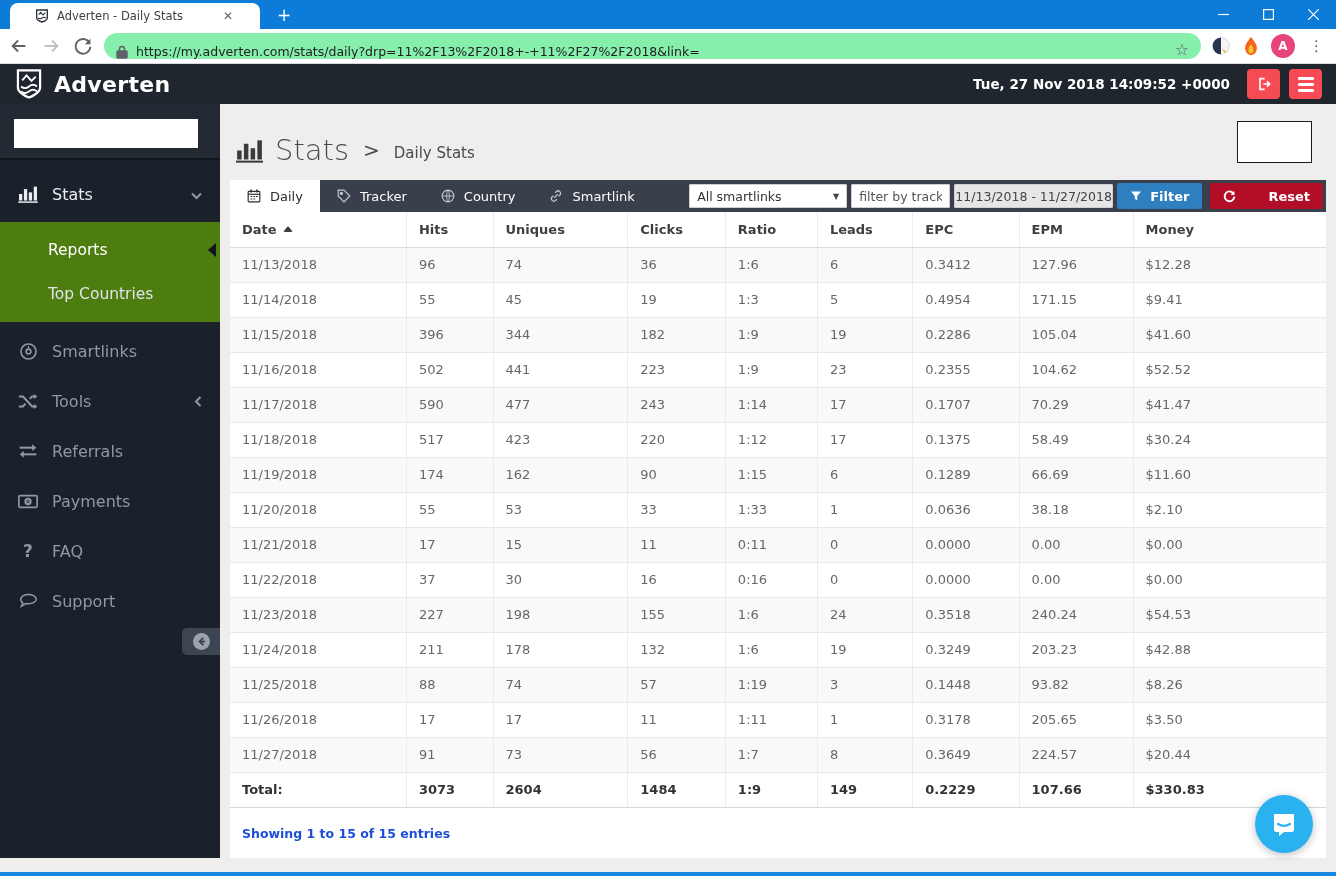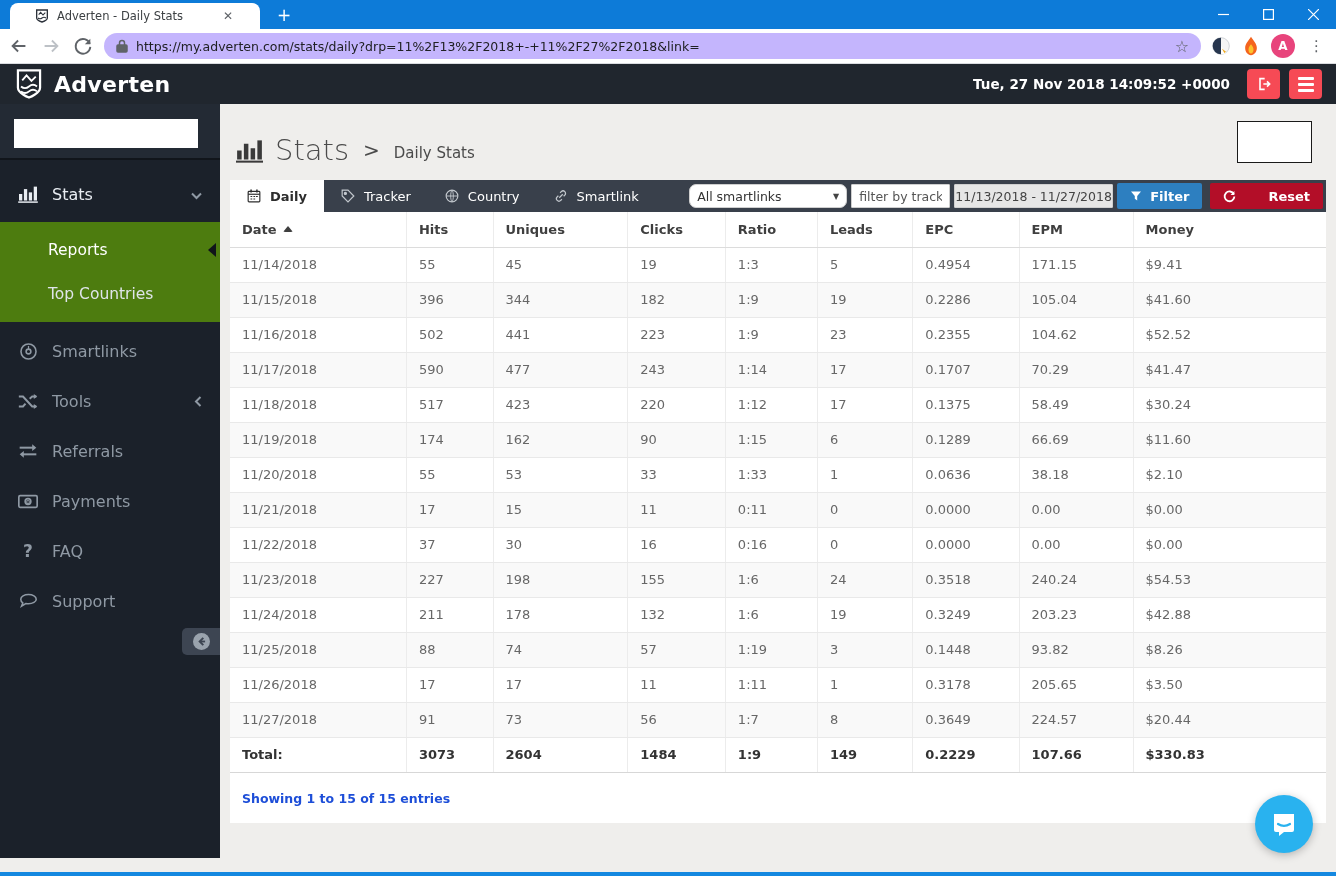--- a/index.html
+++ b/index.html
@@ -13,21 +13,21 @@
   .tab-favicon { width:16px; height:16px; flex:0 0 16px; }
   .tab-title { font-size:11.5px; color:#3c4043; flex:1; white-space:nowrap; overflow:hidden; }
   .tab-close { font-size:12px; color:#5f6368; width:16px; height:16px; line-height:16px; text-align:center; border-radius:50%; }
   .newtab-btn { color:#fff; font-size:17px; margin:0 0 4px 12px; width:24px; text-align:center; }
   .win-controls { position:absolute; right:0; top:0; height:29px; display:flex; }
   .win-btn { width:45px; height:29px; display:flex; align-items:center; justify-content:center; }
 
   .toolbar { height:35px; background:#fff; display:flex; align-items:center; padding:0 8px; gap:10px;
              border-bottom:1px solid #dadce0; }
   .nav-ic { width:22px; height:22px; }
-  .addressbar { flex:1; height:26px; background:#c4b5fd; border-radius:13px; display:flex; align-items:center;
+  .addressbar { flex:1; height:26px; background:#86efac; border-radius:13px; display:flex; align-items:flex-end;
                 padding:0 12px; gap:8px; }
   .url-text { font-size:12.5px; color:#202124; white-space:nowrap; overflow:hidden; }
   .star-glyph { font-size:16px; color:#5f6368; }
   .ext-ic { width:20px; height:20px; }
   .avatar { width:24px; height:24px; border-radius:50%; background:#e8447c; color:#fff; font-size:12px;
             font-weight:bold; display:flex; align-items:center; justify-content:center; }
   .overflow-glyph { font-size:15px; color:#5f6368; padding:0 4px; letter-spacing:0; }
 
   
   .navbar { height:40px; background:#20262e; display:flex; align-items:center; padding:0 14px; }
@@ -69,23 +69,23 @@
   .main { flex:1; background:#efeeec; position:relative; padding:0 10px; overflow:hidden; }
   .page-header { display:flex; align-items:center; gap:12px; padding:20px 6px 0 6px; height:72px; }
   .page-title { font-size:29px; font-weight:300; color:#4b4b4b; }
   .page-sep { font-size:20px; color:#4b4b4b; margin:0 2px; }
   .page-subtitle { font-size:15px; color:#4b4b4b; margin-top:5px; }
   .redacted-box { position:absolute; top:17px; right:24px; width:75px; height:42px;
                   background:#fff; border:1px solid #1a1a1a; }
 
   .tabsbar { height:32px; background:#39404b; display:flex; align-items:stretch; margin-top:4px; }
   .tab { display:flex; align-items:center; gap:9px; padding:0 17px; color:#fff; font-size:13px; cursor:pointer; }
-  .tab.active { background:#fff; color:#2d2d2d; font-weight:bold; }
+  .tab.active { background:#fff; color:#2d2d2d; font-weight:normal; }
   .controls { margin-left:auto; display:flex; align-items:center; gap:4px; padding-right:3px; }
-  .sl-select { width:158px; height:24px; background:#fff; border:1px solid #cfcfcf; border-radius:7px;
+  .sl-select { width:158px; height:24px; background:#fff; border:1px solid #cfcfcf; border-radius:1px;
                display:flex; align-items:center; font-size:12.5px; color:#333; padding:0 7px; cursor:pointer; }
   .sl-caret { margin-left:auto; font-size:8px; color:#444; }
   .tracker-input { width:99px; height:24px; border:1px solid #cfcfcf; border-radius:1px; font-size:12.5px;
                    padding:0 7px; font-family:inherit; color:#333; }
   .tracker-input::placeholder { color:#555; }
   .daterange { width:159px; height:24px; background:#e6e6e6; border:1px solid #cfcfcf; border-radius:1px;
                display:flex; align-items:center; justify-content:center; font-size:12.5px; color:#444; cursor:pointer; }
   .btn { height:26px; border:none; border-radius:2px; color:#fff; font-size:13px; font-weight:bold;
          display:flex; align-items:center; gap:8px; padding:0 13px; cursor:pointer; font-family:inherit; }
   .btn-filter { background:#2d7fc0; }
@@ -416,20 +416,31 @@
             <th>Uniques</th>
             <th>Clicks</th>
             <th>Ratio</th>
             <th>Leads</th>
             <th>EPC</th>
             <th>EPM</th>
             <th>Money</th>
           </tr>
         </thead>
         <tbody>
+            <tr class="odd">
+              <td>11/13/2018</td>
+              <td>96</td>
+              <td>74</td>
+              <td>36</td>
+              <td>1:6</td>
+              <td>6</td>
+              <td>0.3412</td>
+              <td>127.96</td>
+              <td>$12.28</td>
+            </tr>
             <tr>
               <td>11/14/2018</td>
               <td>55</td>
               <td>45</td>
               <td>19</td>
               <td>1:3</td>
               <td>5</td>
               <td>0.4954</td>
               <td>171.15</td>
               <td>$9.41</td>

